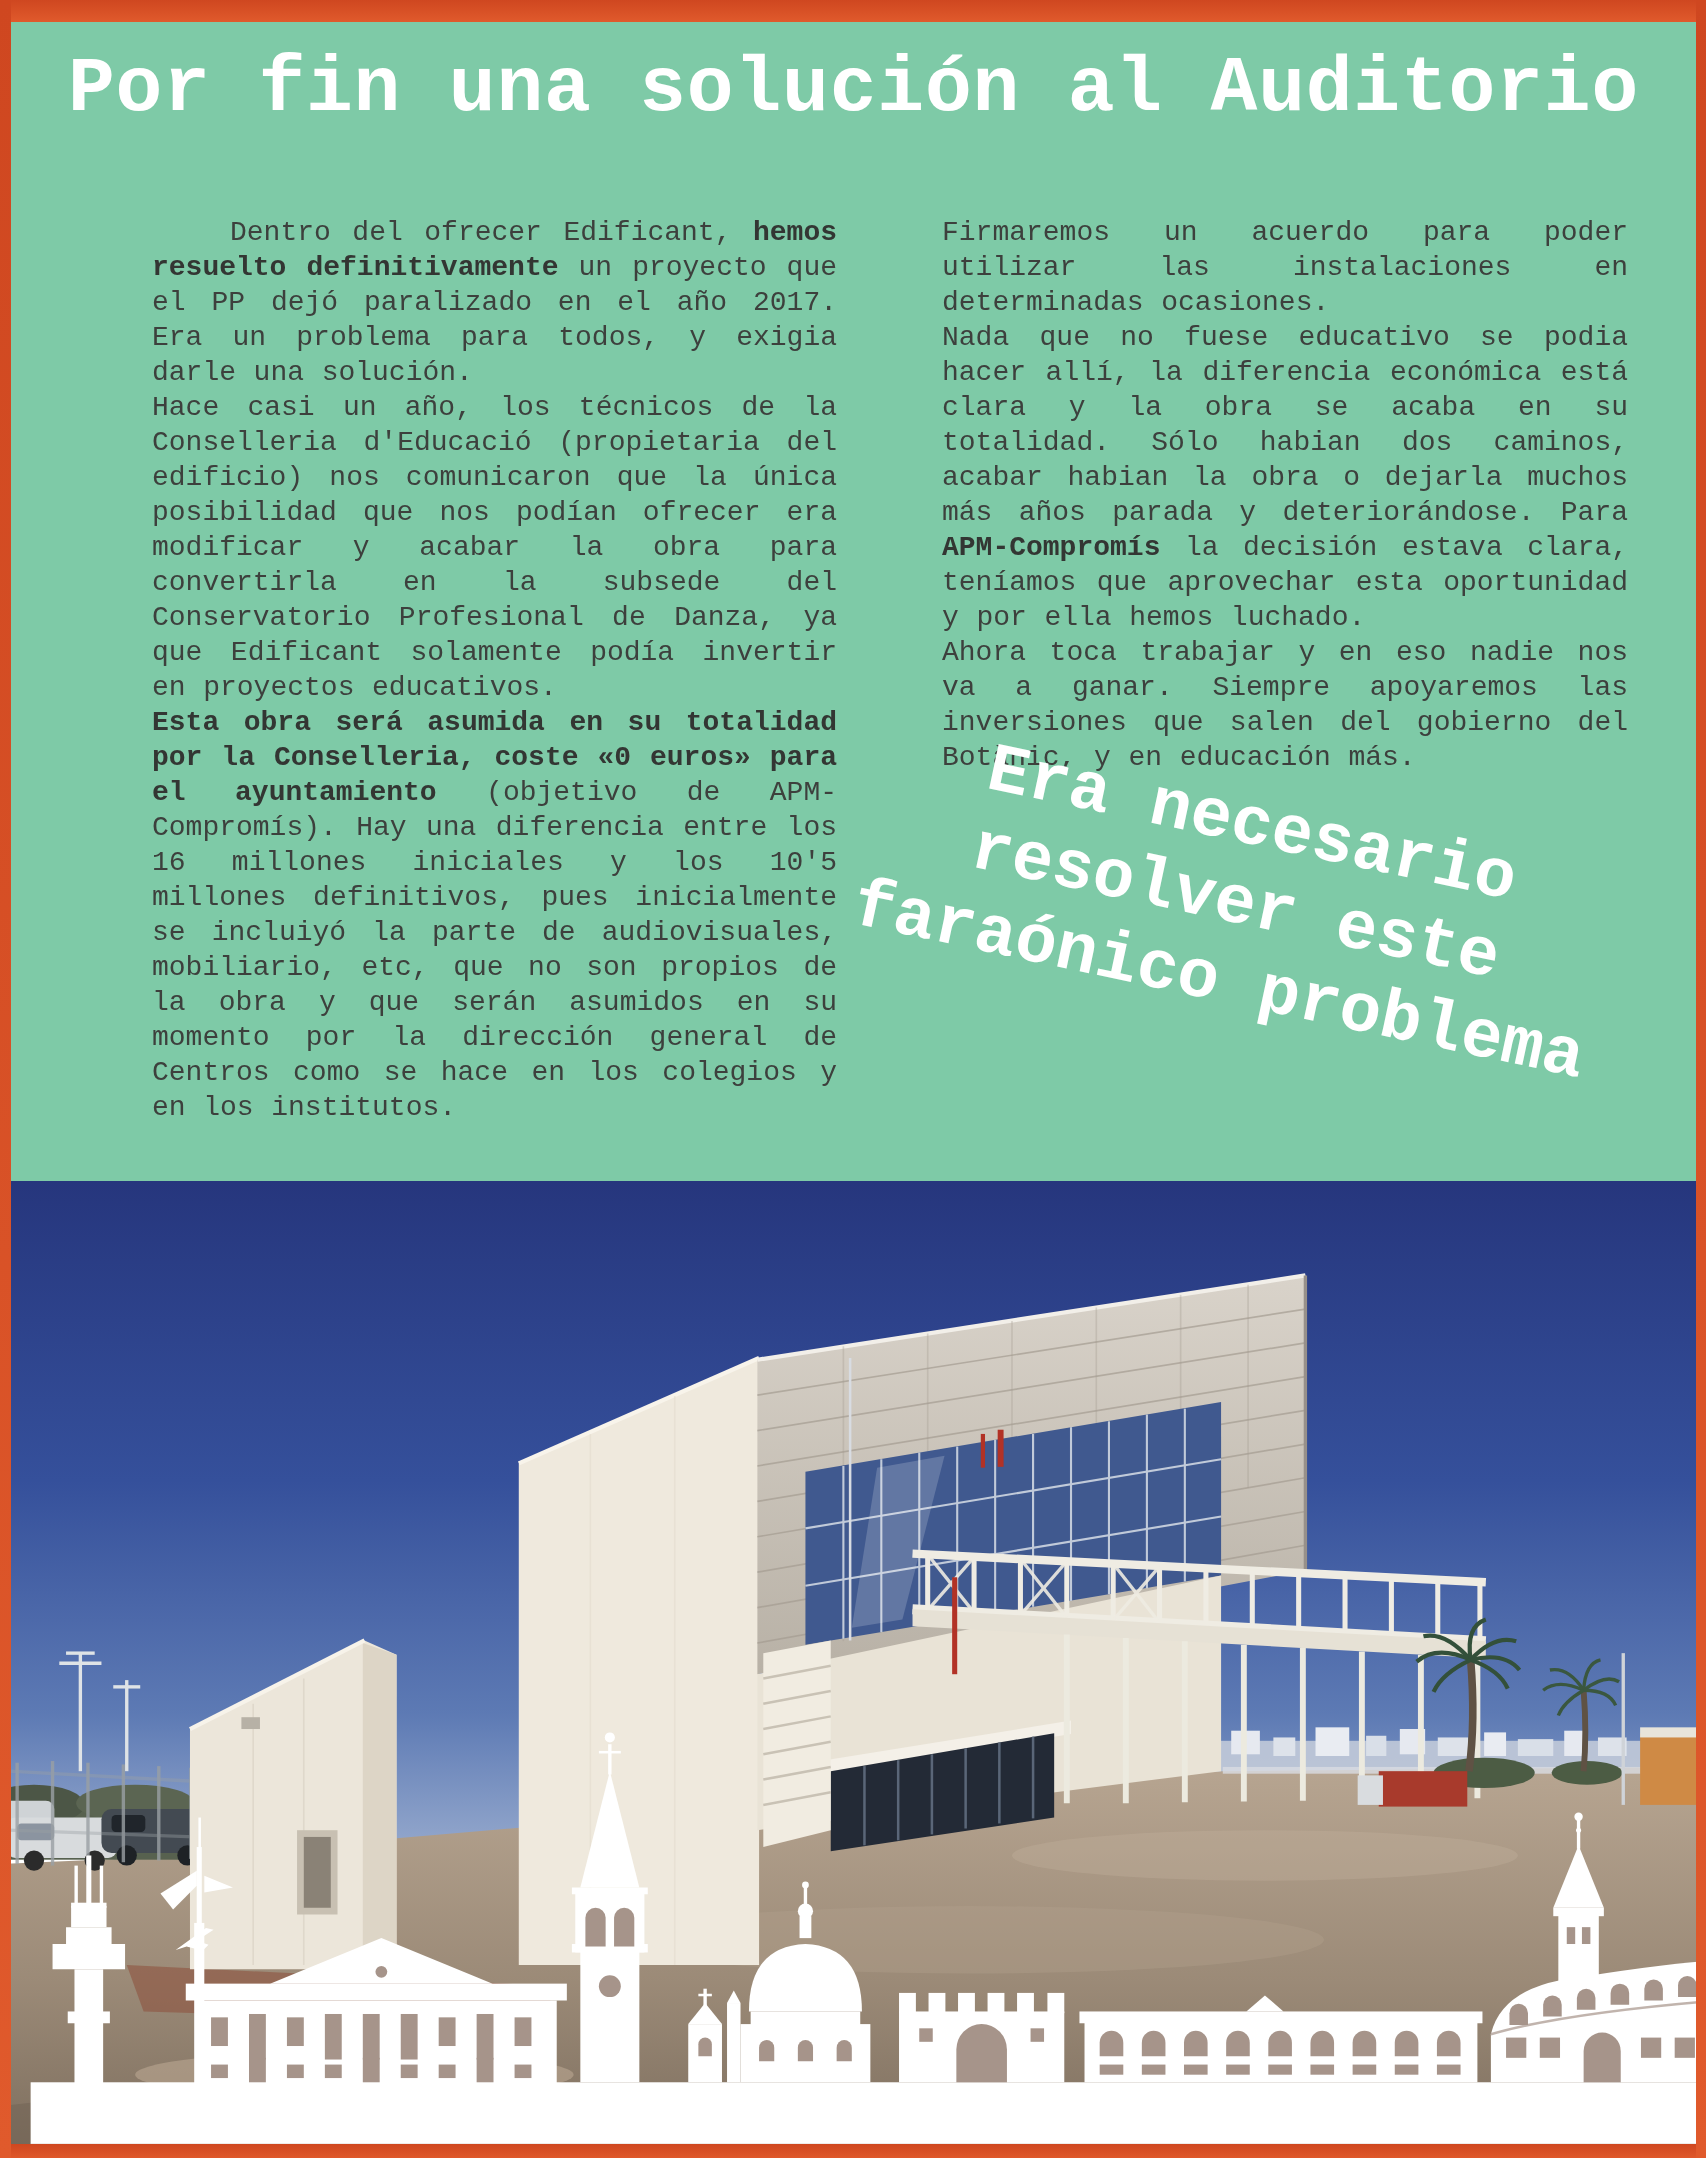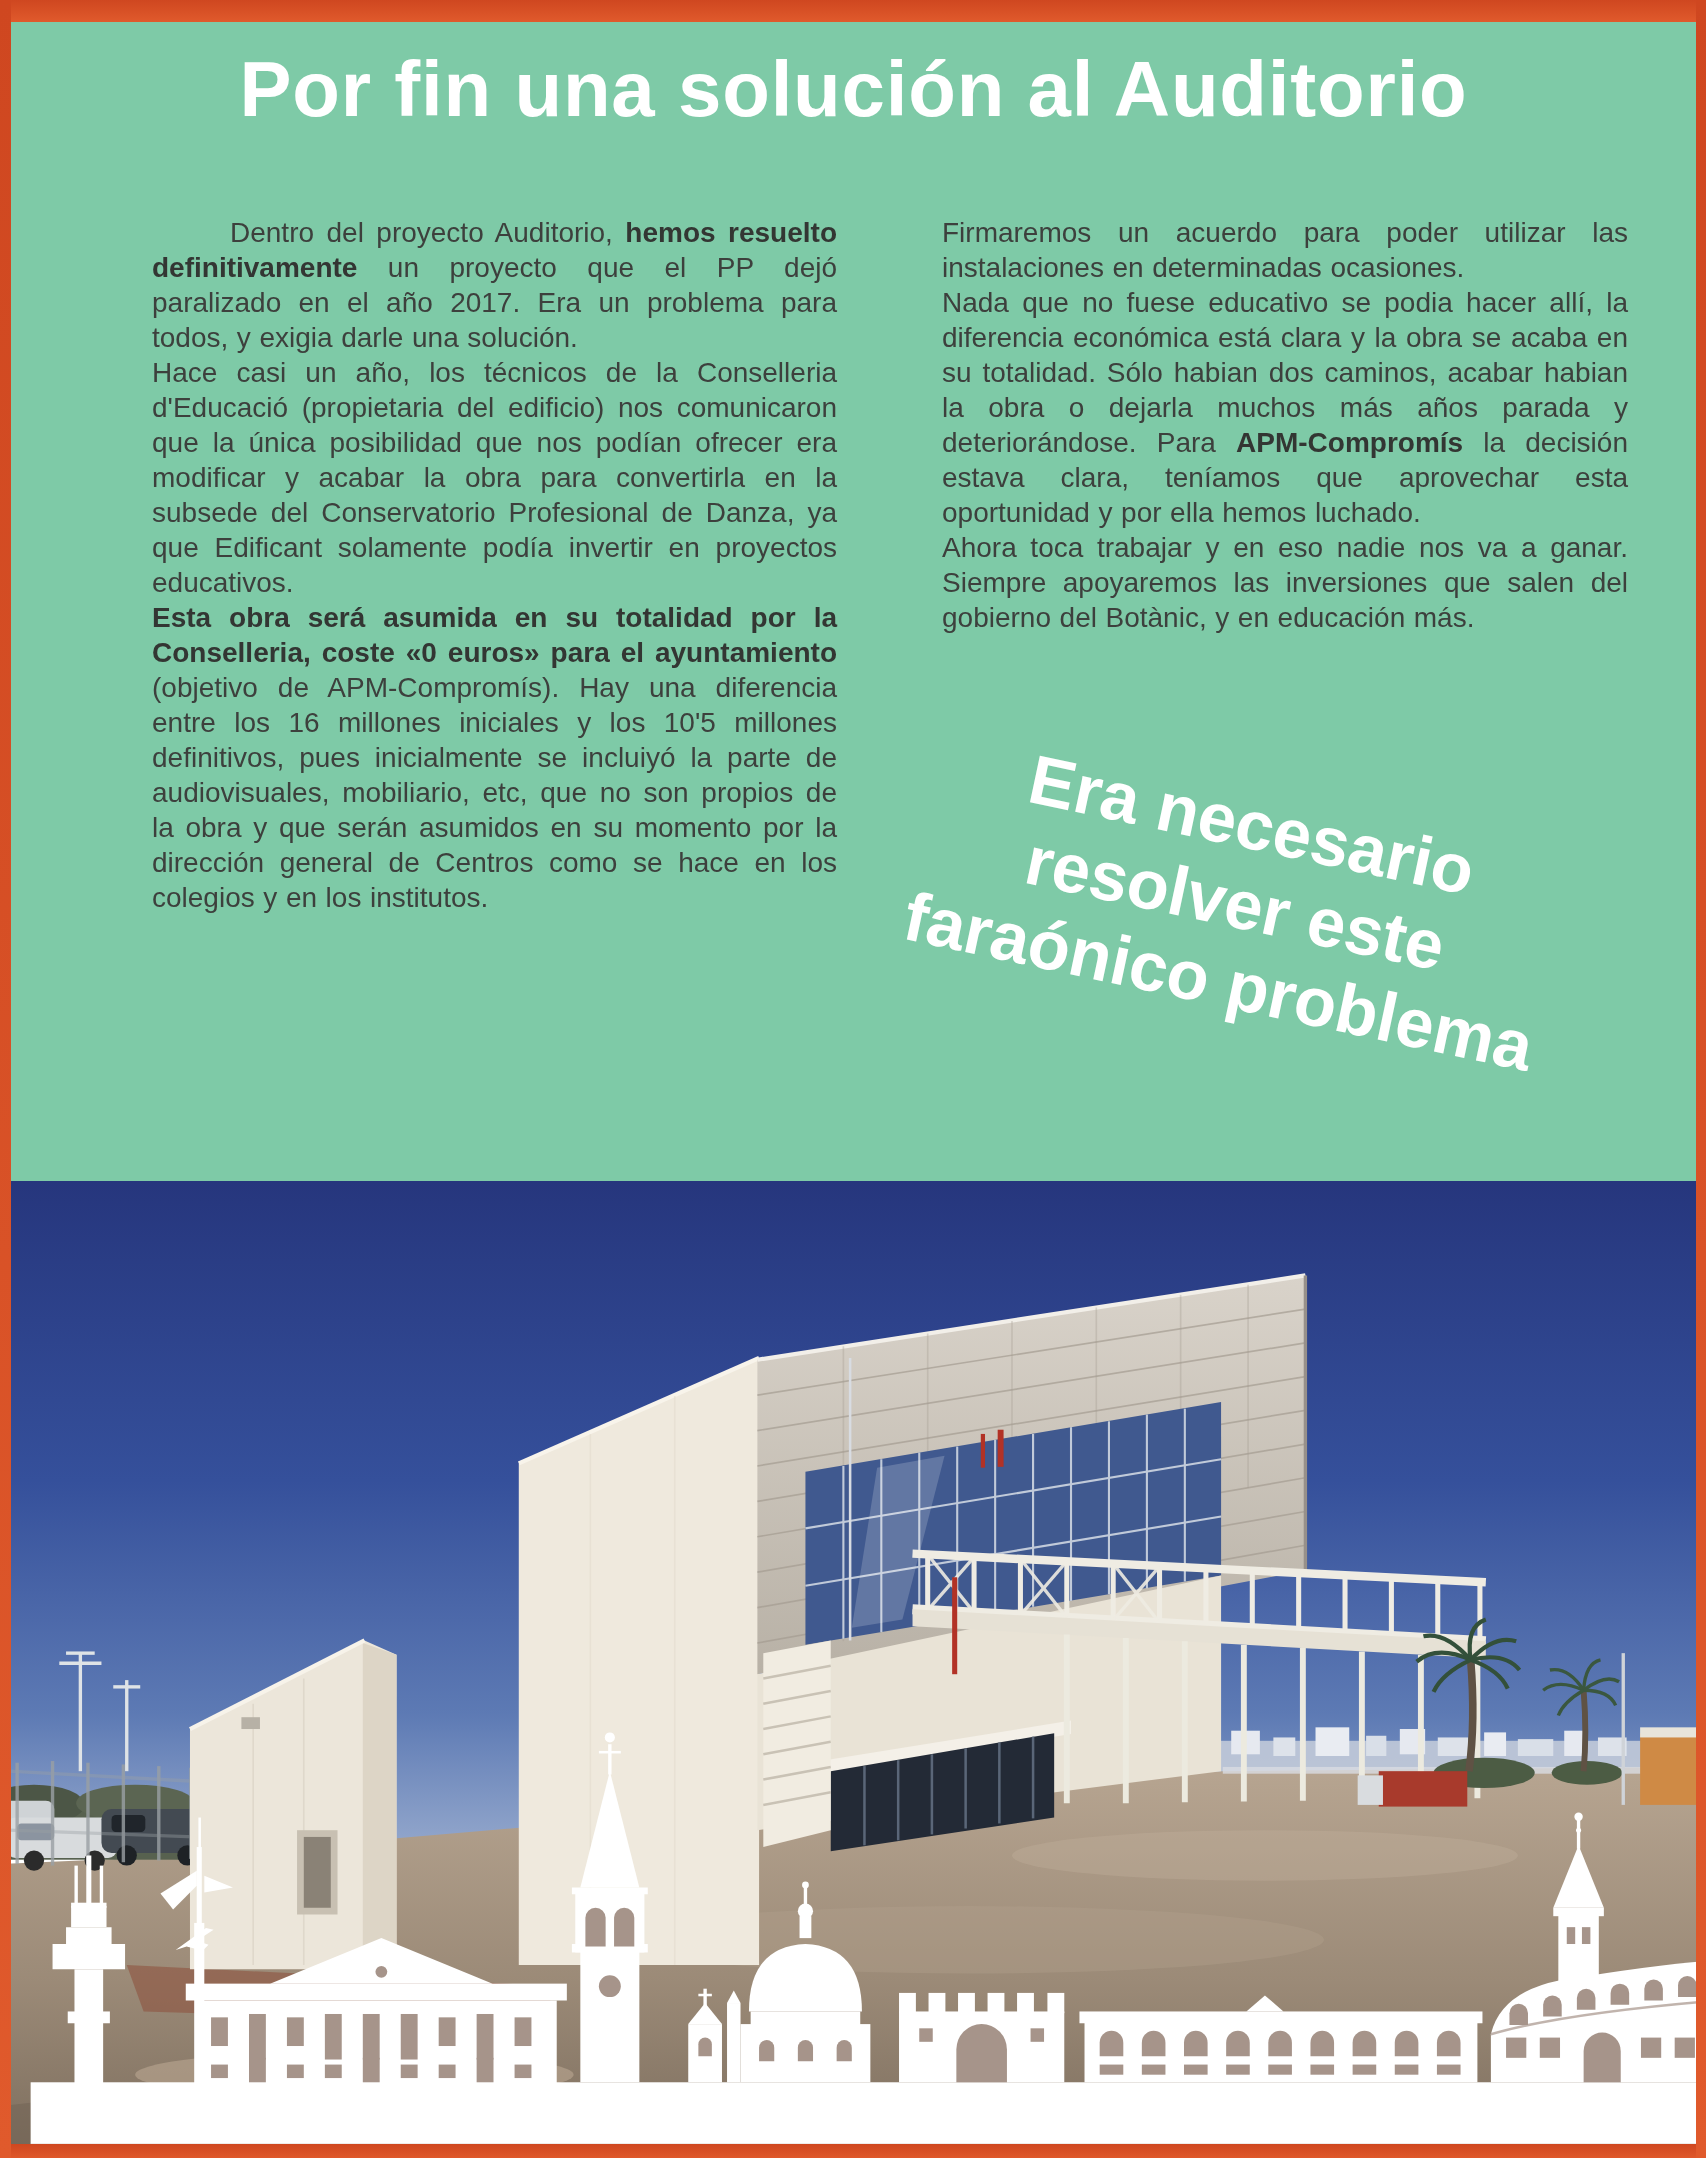--- a/index.html
+++ b/index.html
@@ -1,17 +1,17 @@
 <!DOCTYPE html>
 <html style="font-size:13.5px"><head>
 <meta charset="utf-8">
 <style>
   html,body{margin:0;padding:0;background:#ffffff;}
   .page{position:relative;width:1707px;height:2159px;background:#ffffff;overflow:hidden;
-        font-family:Liberation Sans, sans-serif;}
+        font-family:Liberation Mono, monospace;}
   
   .header-block{position:absolute;left:0;top:0;width:1707px;height:1181px;background:#7ecaa7;}
   .page-title{position:absolute;left:0;top:47px;width:1707px;text-align:center;
         font-weight:700;font-size:78px;line-height:1.1;color:#ffffff;letter-spacing:0.8px;}
   
   .col{position:absolute;top:215px;}
   .col1{left:152px;width:685px;}
   .col2{left:942px;width:686px;}
   .col p{margin:0;font-size:28px;line-height:35px;text-align:justify;color:#3d403d;
          word-spacing:0.8px;}
@@ -35,21 +35,21 @@
 </head>
 <body>
 
 <div class="page">
 
   <div class="header-block"></div>
 
   <div class="page-title">Por fin una solución al Auditorio</div>
 
   <div class="col col1">
-    <p class="indent"><span>Dentro del proyecto Auditorio, </span><b>hemos resuelto definitivamente</b><span> un proyecto que el PP dejó paralizado en el año 2017. Era un problema para todos, y exigia darle una solución.</span></p>
+    <p class="indent"><span>Dentro del ofrecer Edificant, </span><b>hemos resuelto definitivamente</b><span> un proyecto que el PP dejó paralizado en el año 2017. Era un problema para todos, y exigia darle una solución.</span></p>
     <p><span>Hace casi un año, los técnicos de la Conselleria d'Educació (propietaria del edificio) nos comunicaron que la única posibilidad que nos podían ofrecer era modificar y acabar la obra para convertirla en la subsede del Conservatorio Profesional de Danza, ya que Edificant solamente podía invertir en proyectos educativos.</span></p>
     <p class="gap"><b>Esta obra será asumida en su totalidad por la Conselleria, coste «0 euros» para el ayuntamiento</b><span> (objetivo de APM-Compromís). Hay una diferencia entre los 16 millones iniciales y los 10'5 millones definitivos, pues inicialmente se incluiyó la parte de audiovisuales, mobiliario, etc, que no son propios de la obra y que serán asumidos en su momento por la dirección general de Centros como se hace en los colegios y en los institutos.</span></p>
   </div>
 
   <div class="col col2">
     <p><span>Firmaremos un acuerdo para poder utilizar las instalaciones en determinadas ocasiones.</span></p>
     <p><span>Nada que no fuese educativo se podia hacer allí, la diferencia económica está clara y la obra se acaba en su totalidad. Sólo habian dos caminos, acabar habian la obra o dejarla muchos más años parada y deteriorándose. Para </span><b>APM-Compromís</b><span> la decisión estava clara, teníamos que aprovechar esta oportunidad y por ella hemos luchado.</span></p>
     <p class="gap"><span>Ahora toca trabajar y en eso nadie nos va a ganar. Siempre apoyaremos las inversiones que salen del gobierno del Botànic, y en educación más.</span></p>
   </div>
 

